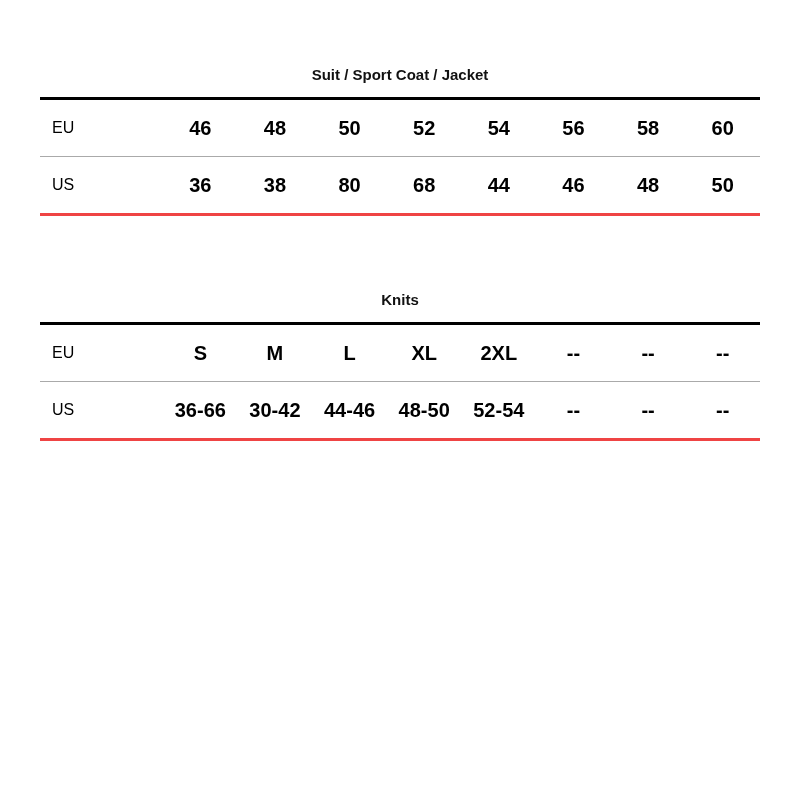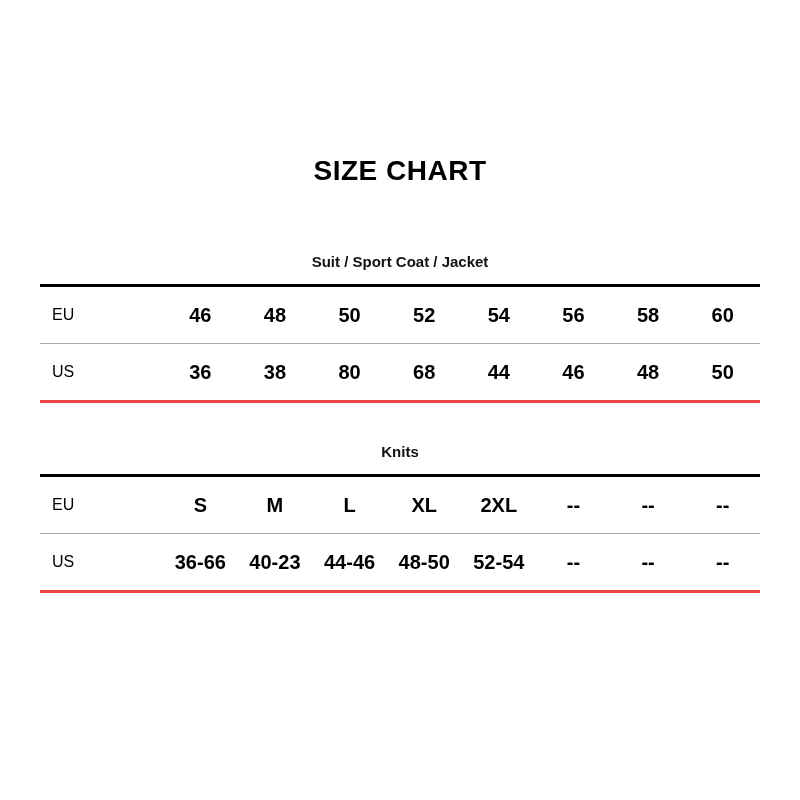--- a/index.html
+++ b/index.html
@@ -29,21 +29,21 @@
     padding-top: 155px;
   }
   .section {
     width: 720px;
     margin: 0 auto;
   }
   .section-one {
     margin-top: 66px;
   }
   .section-two {
-    margin-top: 40px;
+    margin-top: 75px;
   }
   .section-caption {
     text-align: center;
     font-size: 15px;
     font-weight: bold;
     color: #111111;
     margin-bottom: 14px;
   }
   table.size-table {
     width: 720px;
@@ -76,21 +76,20 @@
   }
   .dash {
     font-weight: bold;
   }
 </style>
 </head>
 <body>
 
 <div class="page">
 
-  <h1 class="title">SIZE CHART</h1>
 
   <div class="section section-one">
     <div class="section-caption">Suit / Sport Coat / Jacket</div>
     <table class="size-table">
       <tbody>
         <tr class="row-top">
           <td class="label">EU</td>
           <td>46</td>
           <td>48</td>
           <td>50</td>
@@ -126,21 +125,21 @@
           <td>L</td>
           <td>XL</td>
           <td>2XL</td>
           <td class="dash">--</td>
           <td class="dash">--</td>
           <td class="dash">--</td>
         </tr>
         <tr class="row-bottom">
           <td class="label">US</td>
           <td>36-66</td>
-          <td>40-23</td>
+          <td>30-42</td>
           <td>44-46</td>
           <td>48-50</td>
           <td>52-54</td>
           <td class="dash">--</td>
           <td class="dash">--</td>
           <td class="dash">--</td>
         </tr>
       </tbody>
     </table>
   </div>

